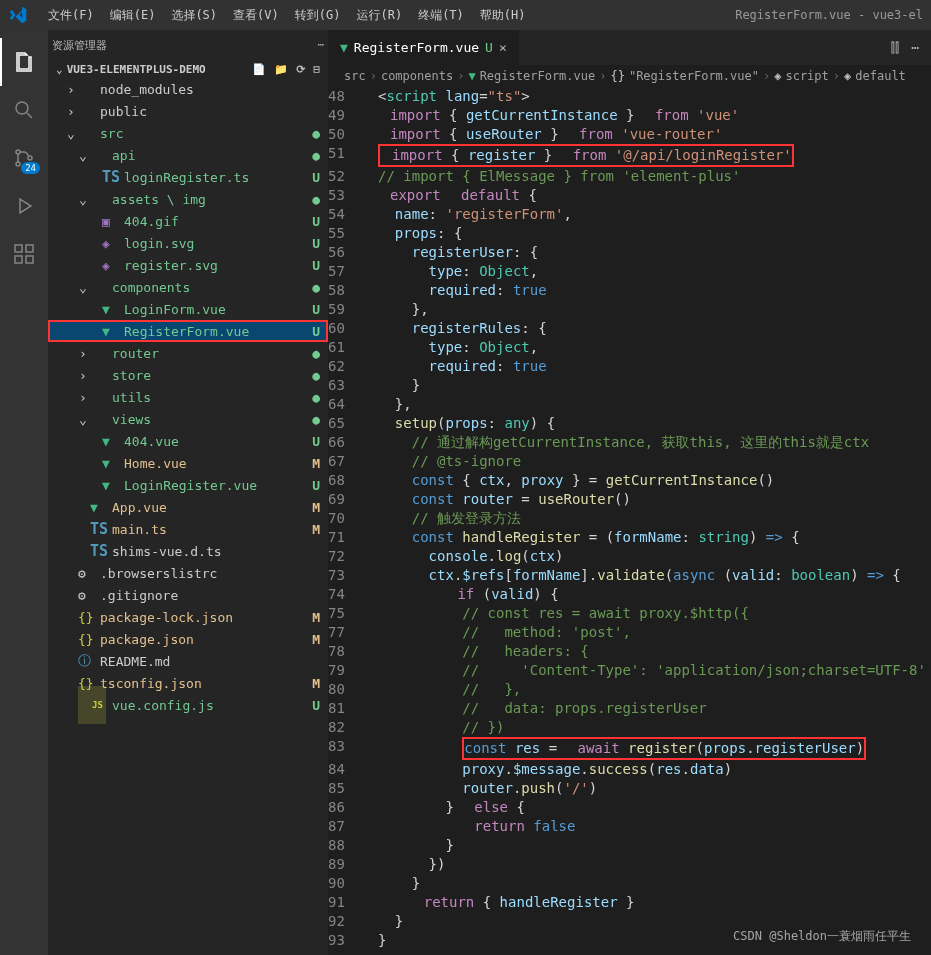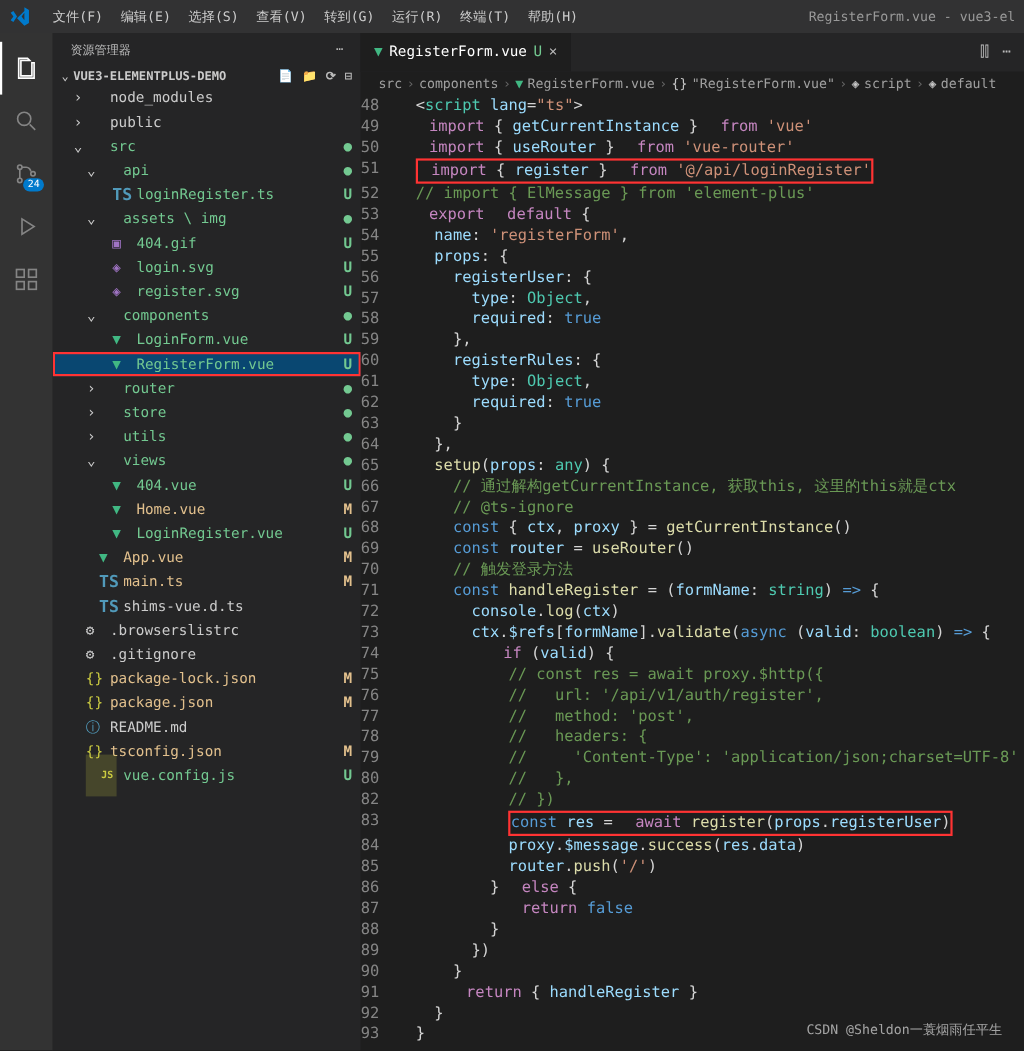--- a/index.html
+++ b/index.html
@@ -7,21 +7,21 @@
 .menubar { height: 30px; background: #323233; display: flex; align-items: center; padding: 0 8px; color: #ccc; }
 .menubar .logo { width: 20px; height: 20px; margin-right: 12px; }
 .menubar .menu-item { padding: 0 8px; cursor: pointer; font-size: 12px; }
 .menubar .title { margin-left: auto; color: #999; font-size: 12px; }
 .main { display: flex; height: calc(100vh - 30px); }
 .activitybar { width: 48px; background: #333333; display: flex; flex-direction: column; align-items: center; padding-top: 8px; }
 .activitybar .icon { width: 48px; height: 48px; display: flex; align-items: center; justify-content: center; color: #858585; cursor: pointer; position: relative; }
 .activitybar .icon.active { color: #fff; border-left: 2px solid #fff; }
 .activitybar .badge { position: absolute; bottom: 8px; right: 8px; background: #007acc; color: #fff; border-radius: 8px; font-size: 9px; padding: 1px 4px; }
 .sidebar { width: 280px; background: #252526; display: flex; flex-direction: column; }
-.sidebar-header { padding: 8px 16px; font-size: 11px; color: #bbbbbb; display: flex; justify-content: space-between; }
+.sidebar-header { padding: 8px 4px; font-size: 11px; color: #bbbbbb; display: flex; justify-content: space-between; }
 .sidebar-header .dots { cursor: pointer; }
 .section-header { padding: 2px 8px; font-size: 11px; font-weight: bold; display: flex; align-items: center; color: #ccc; }
 .section-header .chev { margin-right: 4px; }
 .section-header .actions { margin-left: auto; display: flex; gap: 8px; color: #bbb; }
 .tree { flex: 1; overflow: auto; font-size: 13px; }
 .tree-item { display: flex; align-items: center; height: 22px; padding-right: 8px; cursor: pointer; }
 .tree-item.active { background: #094771; }
 .tree-item .icon { width: 16px; margin-right: 6px; display: inline-flex; }
 .tree-item .chev { width: 14px; text-align: center; color: #ccc; }
 .tree-item .label { flex: 1; white-space: nowrap; }
@@ -442,38 +442,38 @@
         </div>
         <div class="line">
           <span class="lineno">74</span>
           <span class="code-content">        <span class="kw">if</span> <span class="punc">(</span><span class="var">valid</span><span class="punc">) {</span></span>
         </div>
         <div class="line">
           <span class="lineno">75</span>
           <span class="code-content">          <span class="cmt">// const res = await proxy.$http({</span></span>
         </div>
         <div class="line">
-          <span class="lineno">76</span>
-          <span class="code-content">          <span class="cmt">//   url: '/api/v1/auth/register',</span></span>
-        </div>
-        <div class="line">
           <span class="lineno">77</span>
           <span class="code-content">          <span class="cmt">//   method: 'post',</span></span>
         </div>
         <div class="line">
           <span class="lineno">78</span>
           <span class="code-content">          <span class="cmt">//   headers: {</span></span>
         </div>
         <div class="line">
           <span class="lineno">79</span>
           <span class="code-content">          <span class="cmt">//     'Content-Type': 'application/json;charset=UTF-8'</span></span>
         </div>
         <div class="line">
           <span class="lineno">80</span>
           <span class="code-content">          <span class="cmt">//   },</span></span>
+        </div>
+        <div class="line">
+          <span class="lineno">81</span>
+          <span class="code-content">          <span class="cmt">//   data: props.registerUser</span></span>
         </div>
         <div class="line">
           <span class="lineno">82</span>
           <span class="code-content">          <span class="cmt">// })</span></span>
         </div>
         <div class="line">
           <span class="lineno">83</span>
           <span class="code-content">          <span class="hl-box"><span class="const">const</span> <span class="var">res</span> <span class="punc">=</span> <span class="kw">await</span> <span class="fn">register</span><span class="punc">(</span><span class="var">props</span><span class="punc">.</span><span class="var">registerUser</span><span class="punc">)</span></span></span>
         </div>
         <div class="line">

